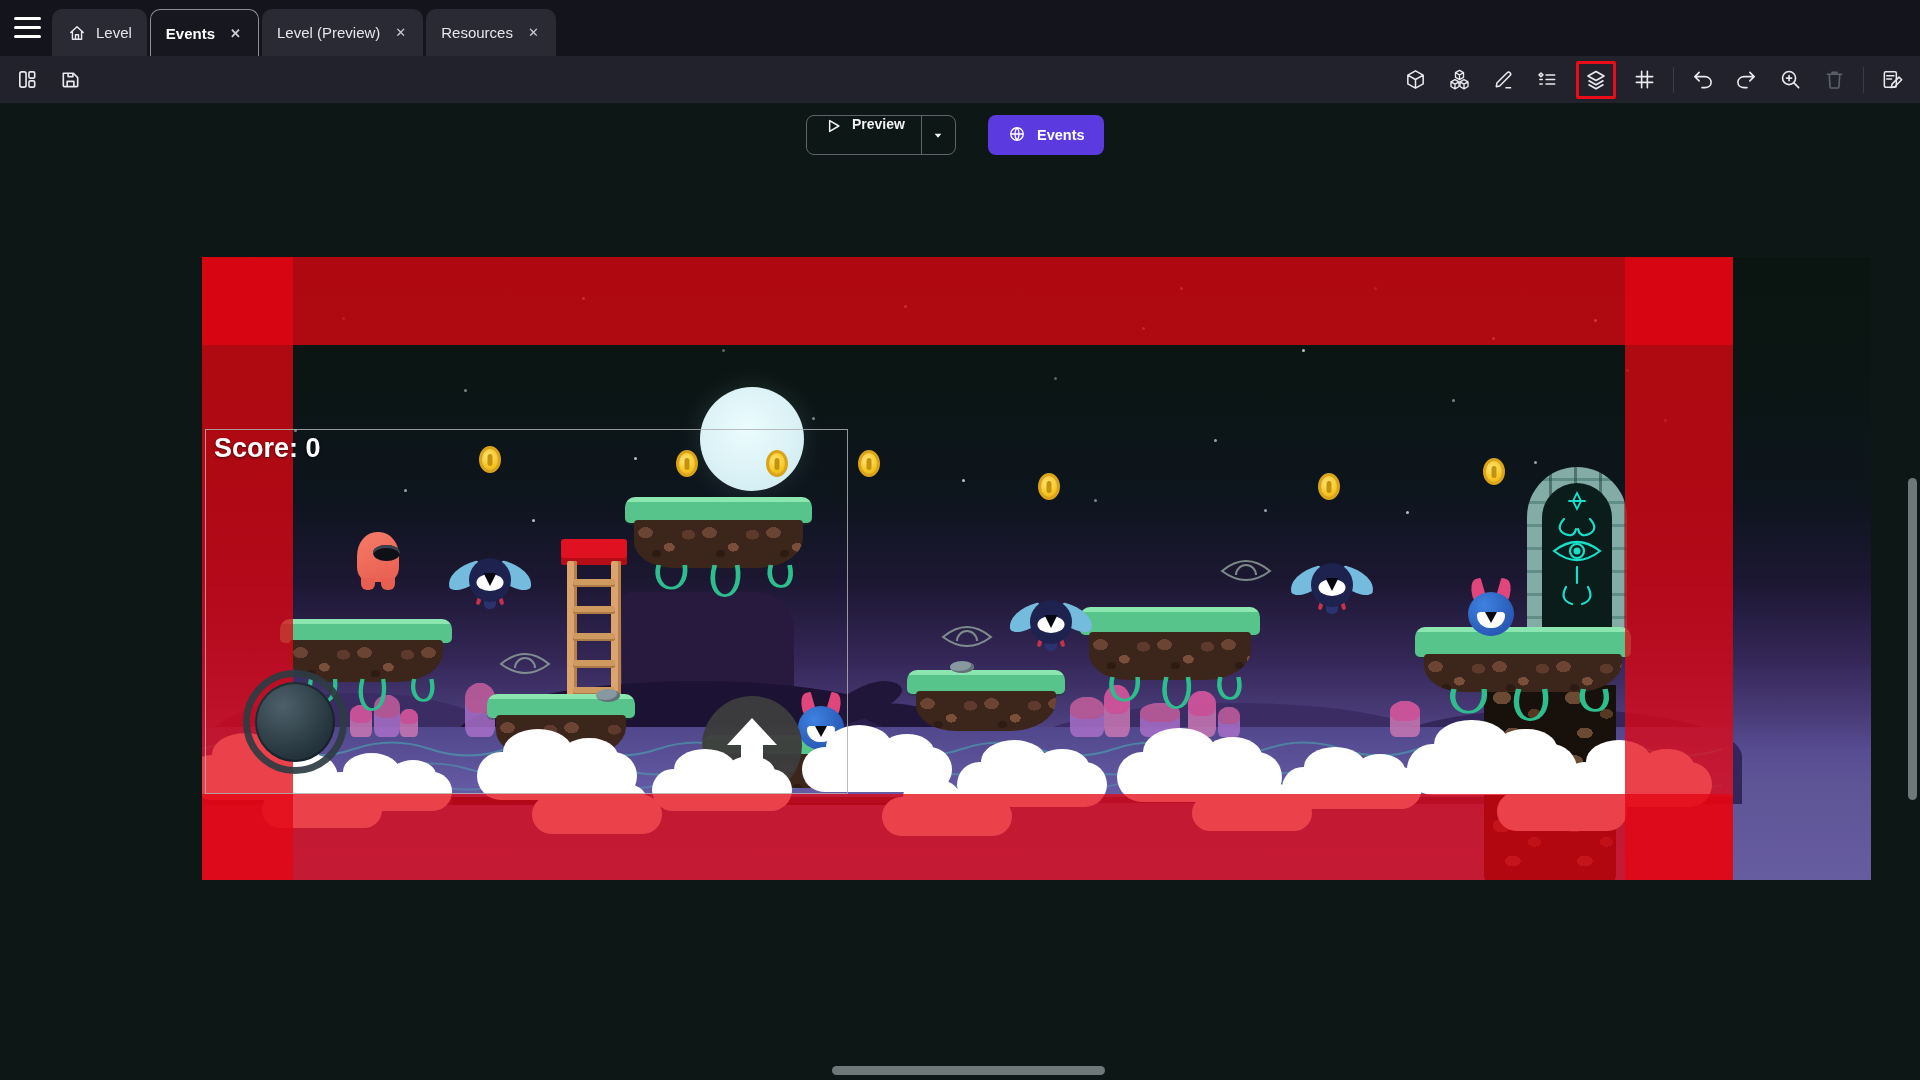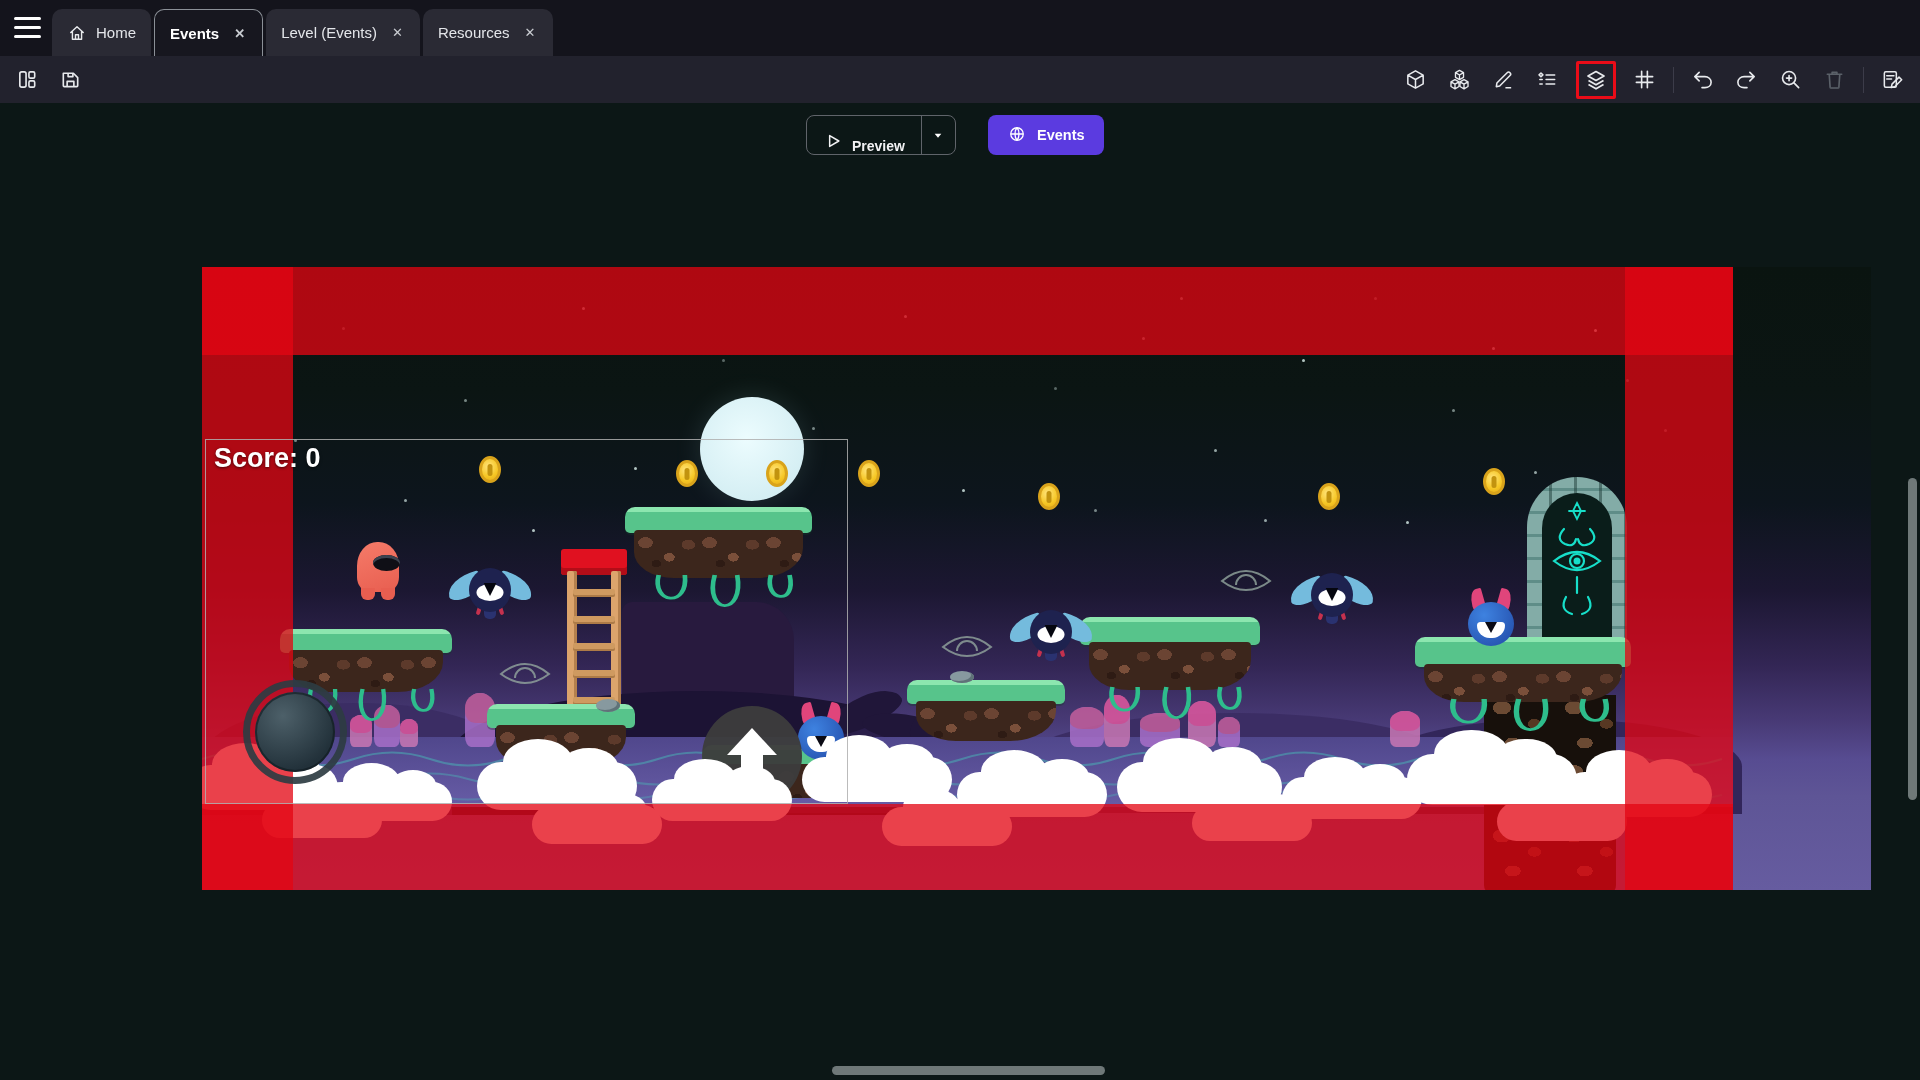--- a/index.html
+++ b/index.html
@@ -20,28 +20,28 @@
   
   .toolbar{position:absolute;top:56px;left:0;width:1920px;height:47px;background:#22222d;z-index:99}
   .tb-btn{background:none;border:none;padding:4px;display:flex;align-items:center;cursor:pointer}
   .tb-btn svg{display:block}
   .left-icons{position:absolute;left:12px;top:0;height:47px;display:flex;align-items:center;gap:12px}
   .right-icons{position:absolute;right:12px;top:0;height:47px;display:flex;align-items:center;gap:13px}
   .tb-div{width:1px;height:26px;background:#3c3c49}
   .hl{border:3px solid #ea0c18;border-radius:2px;padding:3px 4px;display:flex;align-items:center}
   .btn-preview{position:absolute;left:806px;top:59px;height:40px;display:flex;align-items:stretch;
     border:1px solid #60646a;border-radius:8px;color:#f2f2f4;font-size:14px;font-weight:bold;background:transparent}
-  .pv-main{display:flex;align-items:flex-end;gap:9px;padding:0 16px;cursor:pointer}
+  .pv-main{display:flex;align-items:flex-start;gap:9px;padding:0 16px;cursor:pointer}
   .pv-caret{display:flex;align-items:center;justify-content:center;width:34px;border-left:1px solid #60646a;cursor:pointer}
   .btn-publish{position:absolute;left:988px;top:59px;height:40px;display:flex;align-items:center;gap:10px;
     padding:0 19px;border:none;border-radius:8px;background:#5b3be0;color:#fff;font-size:14.5px;font-weight:bold;cursor:pointer}
 
   
   .editor{position:absolute;top:103px;left:0;width:1920px;height:977px;background:#0c1716}
-  .scene{position:absolute;left:202px;top:164px;width:1669px;height:623px;overflow:hidden;cursor:crosshair;
+  .scene{position:absolute;left:202px;top:154px;width:1669px;height:623px;overflow:hidden;cursor:crosshair;
     background:linear-gradient(180deg,#0a1410 0%,#0b1513 20%,#0d151d 38%,#1c1732 52%,#332655 64%,#483a76 73%,#574c91 79%,#5e5596 85%,#665c a0 100%);
     background:linear-gradient(180deg,#0a1410 0%,#0b1513 20%,#0d151d 38%,#1c1732 52%,#332655 64%,#483a76 73%,#574c91 79%,#5e5596 85%,#665ca0 100%)}
   .scene>*{position:absolute}
 
   .star{width:3px;height:3px;border-radius:50%;background:#cfe3df;z-index:1}
   .moon{border-radius:50%;background:radial-gradient(circle at 45% 40%,#ecfcfe,#d4eef3 75%);z-index:2;
     box-shadow:0 0 28px rgba(190,235,245,.12)}
   .hill{border-radius:50% 50% 0 0;z-index:3}
   .leaf{z-index:3;border-radius:55% 45% 50% 50%/65% 60% 40% 35%;background:#201639}
   .block{background:#281a3e;border-radius:10px 38px 0 0;z-index:3}
@@ -153,28 +153,28 @@
       <i></i>
       <i></i>
     </div>
   <div class="tabs">
     <div class="tab">
       <span>
         <svg viewBox="0 0 24 24" width="20" height="20" fill="none" stroke="#e8eaed" stroke-width="1.7" stroke-linecap="round" stroke-linejoin="round">
           <path d="M4.5 11.5 L12 4.5 l7.5 7 M6.5 9.8 V19.5 h11 V9.8 M10.2 19.5 V14 h3.6 v5.5"></path>
           </svg>
       </span>
-      <span>Home</span>
+      <span>Level</span>
     </div>
     <div class="tab active">
       <span>Events</span>
       <span class="close">✕</span>
     </div>
     <div class="tab">
-      <span>Level (Events)</span>
+      <span>Level (Preview)</span>
       <span class="close">✕</span>
     </div>
     <div class="tab">
       <span>Resources</span>
       <span class="close">✕</span>
     </div>
   </div>
 </div>
 
 <div class="toolbar">

